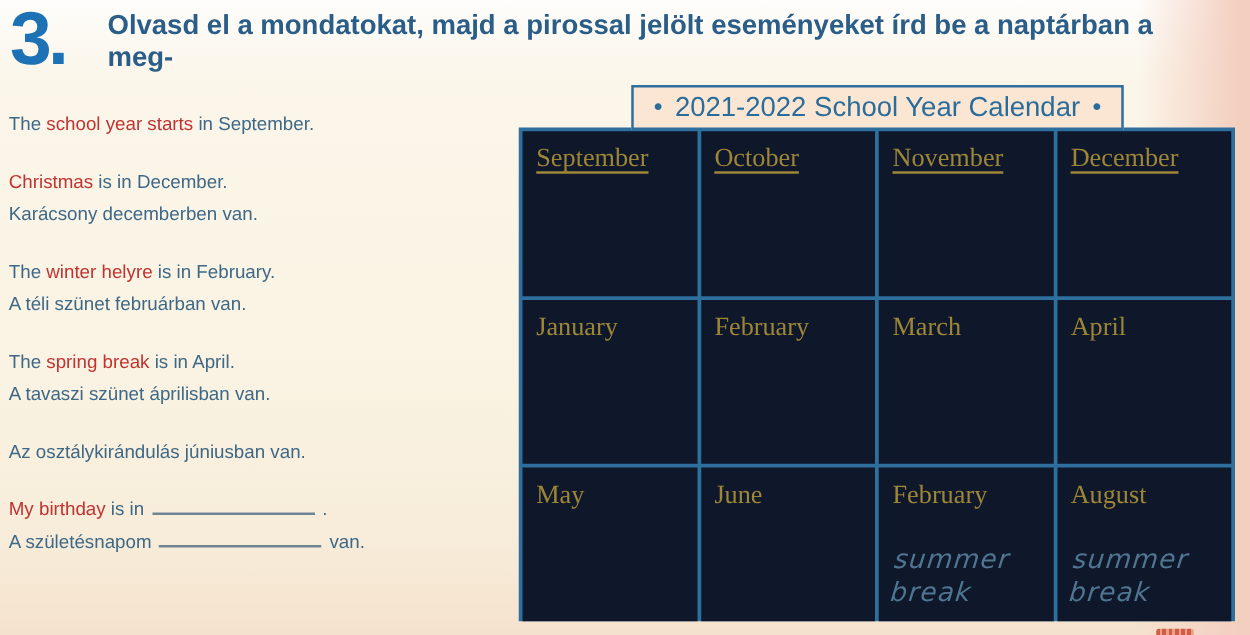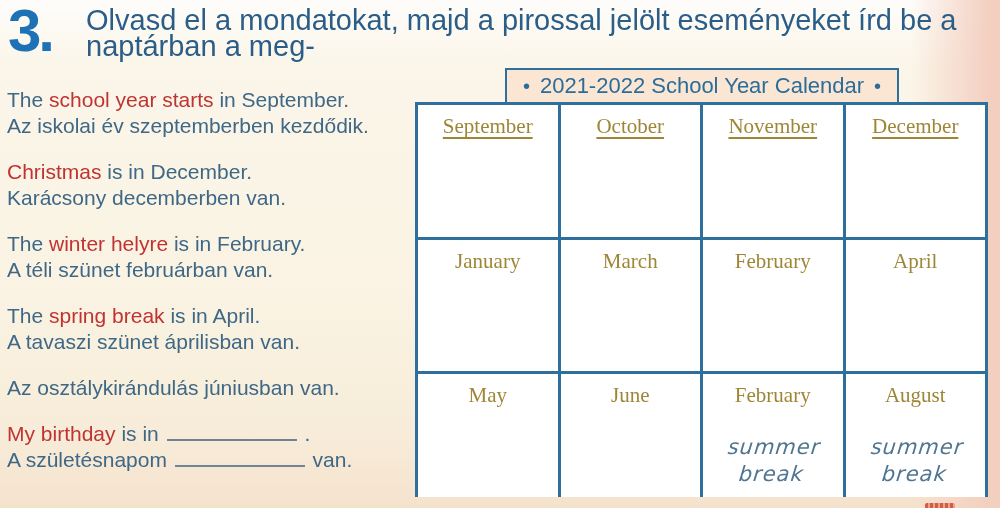--- a/index.html
+++ b/index.html
@@ -14,28 +14,28 @@
   }
 
   
   .ex-number {
     position:absolute; left:8px; top:-4px;
     font-size:60px; font-weight:bold; letter-spacing:-3px;
     color:#1d72b6;
   }
   .instructions {
     position:absolute; left:86px; top:7px; width:880px;
-    font-size:29px; font-weight:normal; line-height:26px;
+    font-size:22px; font-weight:bold; line-height:26px;
     color:#2a5d87;
   }
 
   
   .sentences { position:absolute; left:7px; top:87px; width:408px; }
   .pair { margin-bottom:20px; }
-  .sline { font-size:21px; line-height:26px; white-space:nowrap; }
+  .sline { font-size:15px; line-height:26px; white-space:nowrap; }
   .c-b { color:#3e6886; }
   .c-r { color:#c03330; }
   .blank {
     display:inline-block;
     border-bottom:2px solid #708496;
     height:16px;
     vertical-align:baseline;
     margin:0 2px;
   }
 
@@ -54,23 +54,22 @@
   .cal-table {
     position:absolute; left:415px; top:102px; width:573px; height:395px;
     background:#2e6f9e;
     display:grid;
     grid-template-columns:repeat(4, 1fr);
     grid-template-rows:132px 131px 1fr;
     gap:3px; padding:3px;
     z-index:1;
   }
   .cell {
-    background:#ffffff;
+    background:#0f172a;
     padding:9px 11px;
-    text-align:center;
   }
   .month {
     font-family:"Liberation Serif", serif;
     font-size:21px; color:#9e8637;
     display:inline-block;
   }
   .month.u { text-decoration:underline; text-underline-offset:4px; }
   .note {
     margin-top:26px;
     font-family:"DejaVu Sans", sans-serif;
@@ -94,21 +93,20 @@
 
 <div class="ex-number">3.</div>
 
 <div class="instructions">
   <div>Olvasd el a mondatokat, majd a pirossal jelölt eseményeket írd be a naptárban a meg-</div>
 </div>
 
 <div class="sentences">
     <div class="pair">
       <div class="sline"><span class="c-b">The </span><span class="c-r">school year starts </span><span class="c-b">in September.</span></div>
-      <div class="sline"><span class="c-b">Az iskolai év szeptemberben kezdődik.</span></div>
     </div>
     <div class="pair">
       <div class="sline"><span class="c-r">Christmas</span><span class="c-b"> is in December.</span></div>
       <div class="sline"><span class="c-b">Karácsony decemberben van.</span></div>
     </div>
     <div class="pair">
       <div class="sline"><span class="c-b">The </span><span class="c-r">winter helyre</span><span class="c-b"> is in February.</span></div>
       <div class="sline"><span class="c-b">A téli szünet februárban van.</span></div>
     </div>
     <div class="pair">
@@ -129,22 +127,22 @@
   <span class="ttl">2021-2022 School Year Calendar</span>
   <span class="dot">•</span>
 </div>
 
 <div class="cal-table">
     <div class="cell"><div class="month u">September</div></div>
     <div class="cell"><div class="month u">October</div></div>
     <div class="cell"><div class="month u">November</div></div>
     <div class="cell"><div class="month u">December</div></div>
     <div class="cell"><div class="month">January</div></div>
+    <div class="cell"><div class="month">February</div></div>
     <div class="cell"><div class="month">March</div></div>
-    <div class="cell"><div class="month">February</div></div>
     <div class="cell"><div class="month">April</div></div>
     <div class="cell"><div class="month">May</div></div>
     <div class="cell"><div class="month">June</div></div>
     <div class="cell"><div class="month">February</div><div class="note">
         <div>summer</div>
         <div>break</div>
       </div></div>
     <div class="cell"><div class="month">August</div><div class="note">
         <div>summer</div>
         <div>break</div>

